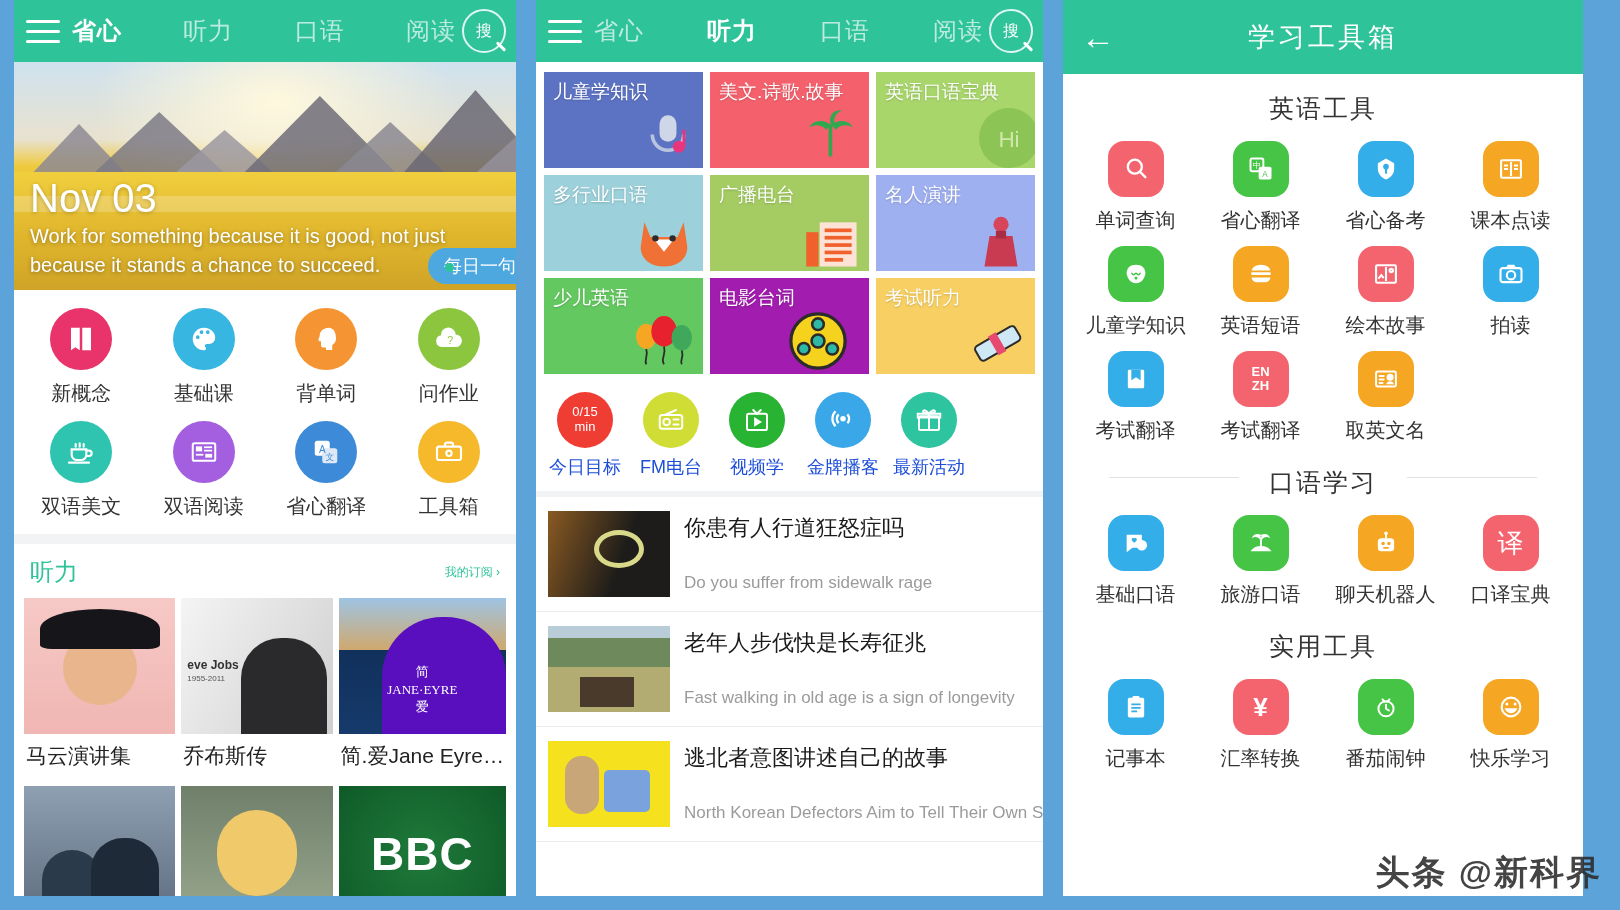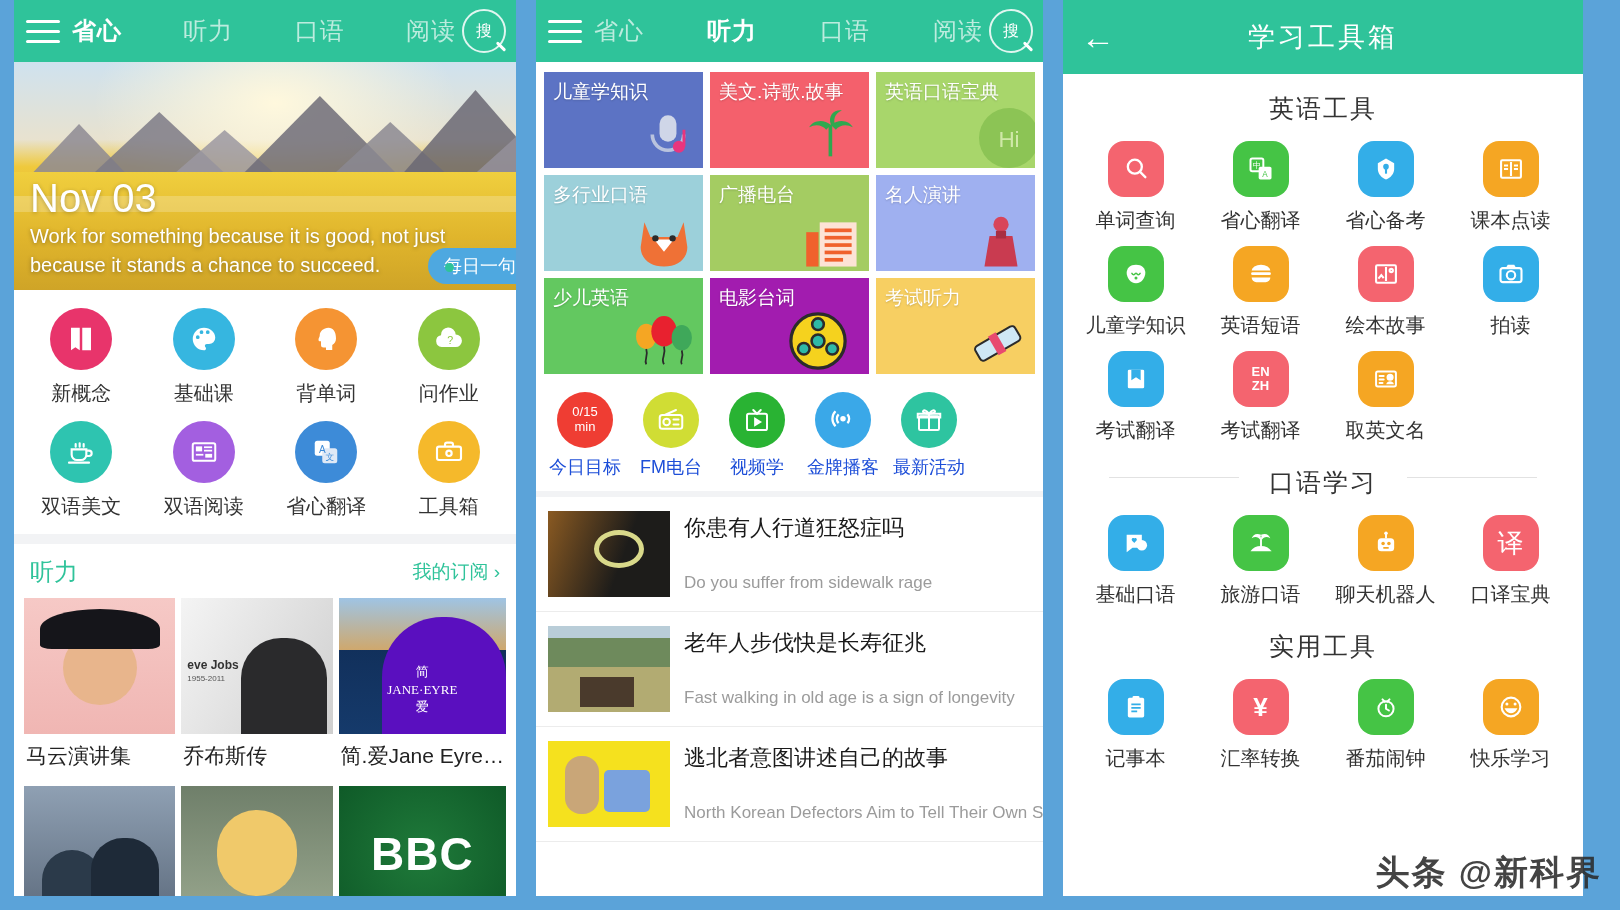--- a/index.html
+++ b/index.html
@@ -75,21 +75,21 @@
   
   .grid4 { display:grid; grid-template-columns: repeat(4,1fr); padding: 18px 6px 14px; row-gap: 14px; }
   .gcell { display:flex; flex-direction:column; align-items:center; gap: 10px; }
   .circ { width: 62px; height: 62px; border-radius:50%; display:flex; align-items:center; justify-content:center; color:#fff; }
   .glabel { font-size: 20px; color:#333; }
   .sep { height: 10px; background:#f2f3f5; }
 
   
   .sechead { display:flex; align-items:center; justify-content:space-between; padding: 12px 16px 10px; }
   .sechead .l { color:#2fc39a; font-size: 24px; }
-  .sechead .r { color:#2fc39a; font-size: 19px; }
+  .sechead .r { color:#2fc39a; font-size: 12px; }
 
   
   .thumbs { display:grid; grid-template-columns: repeat(3,1fr); gap: 6px; padding: 0 10px; }
   .thumb { }
   .tbox { height: 136px; background:#ddd; position:relative; overflow:hidden; }
   .tcap { font-size: 21px; color:#222; padding: 8px 2px 10px; white-space: nowrap; overflow:hidden; }
 
   
   .art-ma{background:linear-gradient(#f6c9c6,#f0b6b3);} 
   .art-ma::before{content:"";position:absolute;left:50%;top:24%;transform:translateX(-50%);width:74px;height:74px;border-radius:50%;background:#e8b58c;}

